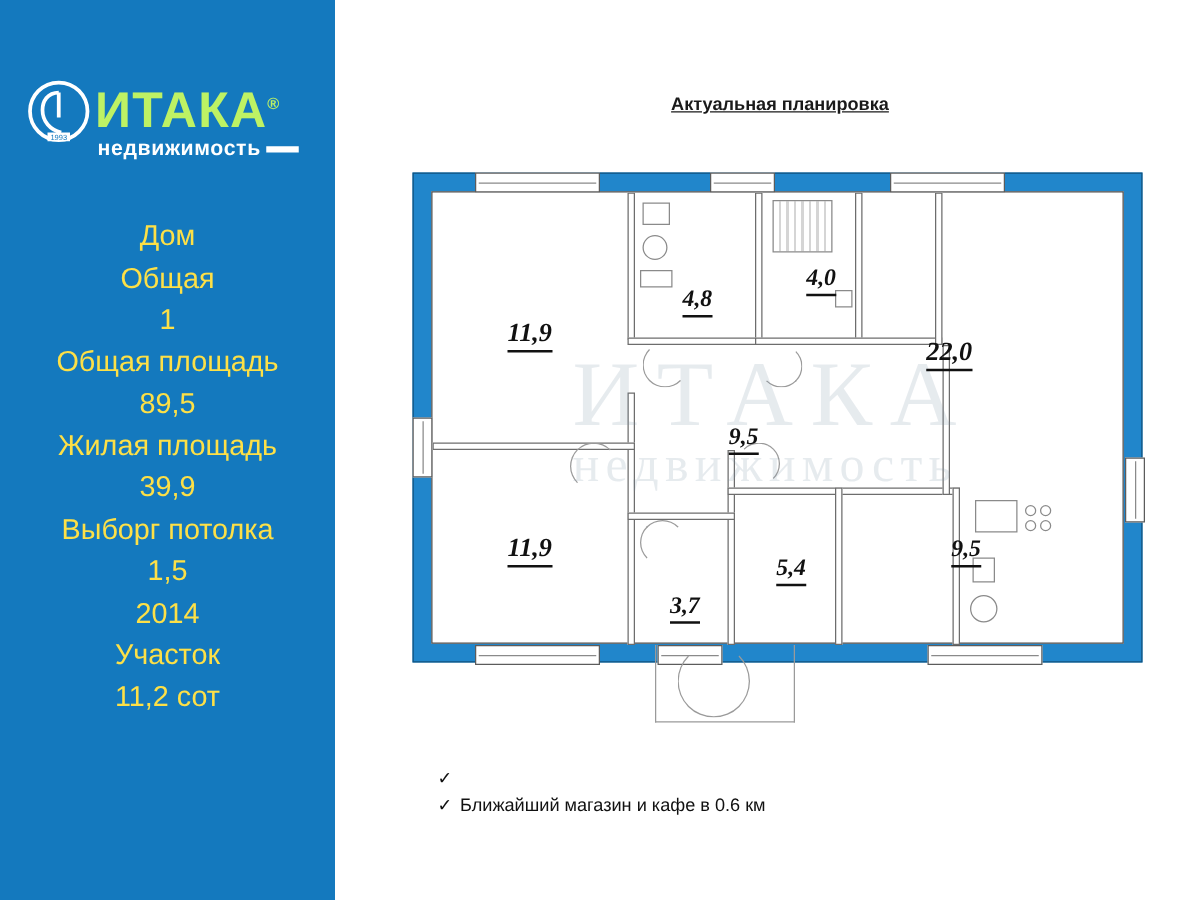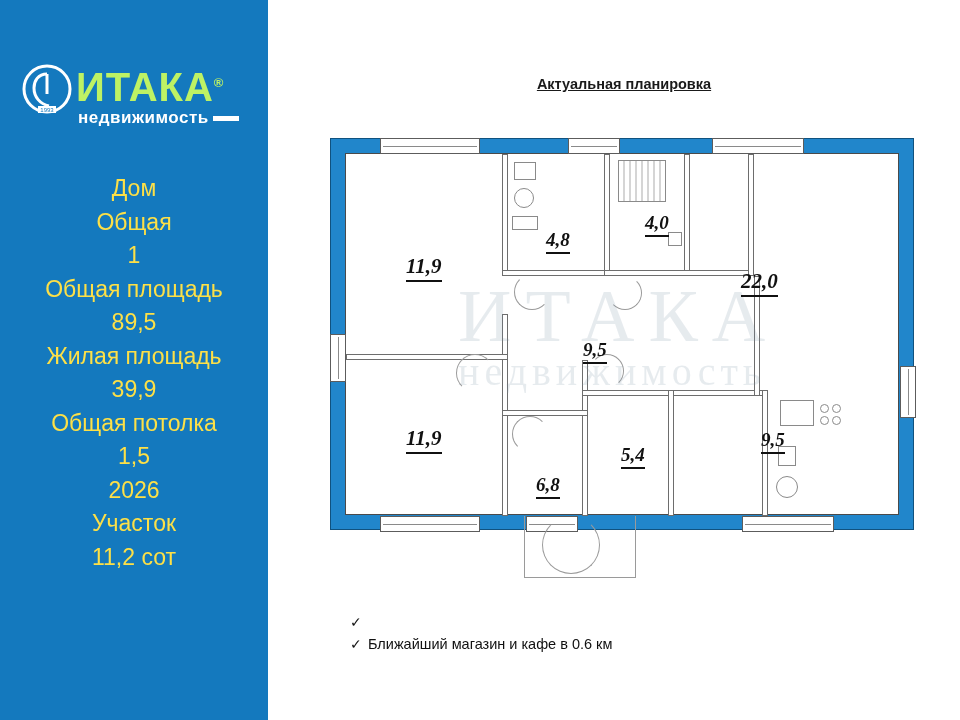--- a/index.html
+++ b/index.html
@@ -259,23 +259,23 @@
   </div>
 
   <div class="specs">
     <div>Дом</div>
     <div>Общая</div>
     <div>1</div>
     <div>Общая площадь</div>
     <div>89,5</div>
     <div>Жилая площадь</div>
     <div>39,9</div>
-    <div>Общая потолка</div>
+    <div>Выборг потолка</div>
     <div>1,5</div>
-    <div>2026</div>
+    <div>2014</div>
     <div>Участок</div>
     <div>11,2 сот</div>
   </div>
 </div>
 
 <div class="content">
 
   <div class="title">Актуальная планировка</div>
 
   <div class="plan">
@@ -337,21 +337,21 @@
         <div class="wm-text">ИТАКА</div>
         <div class="wm-sub">недвижимость</div>
       </div>
 
       <div class="area" style="left:60px;  top:100px;">11,9</div>
       <div class="area small" style="left:200px; top:75px;">4,8</div>
       <div class="area small" style="left:278px; top:58px;margin-left:21px;">4,0</div>
       <div class="area" style="left:395px; top:115px;">22,0</div>
       <div class="area small" style="left:237px; top:185px;">9,5</div>
       <div class="area" style="left:60px;  top:272px;">11,9</div>
-      <div class="area small" style="left:190px; top:320px;">6,8</div>
+      <div class="area small" style="left:190px; top:320px;">3,7</div>
       <div class="area small" style="left:275px; top:290px;">5,4</div>
       <div class="area small" style="left:415px; top:275px;">9,5</div>
 
     </div>
   </div>
 
   <div class="bullets">
     <div class="bullet-row">
       <span class="check">✓</span>
     </div>

